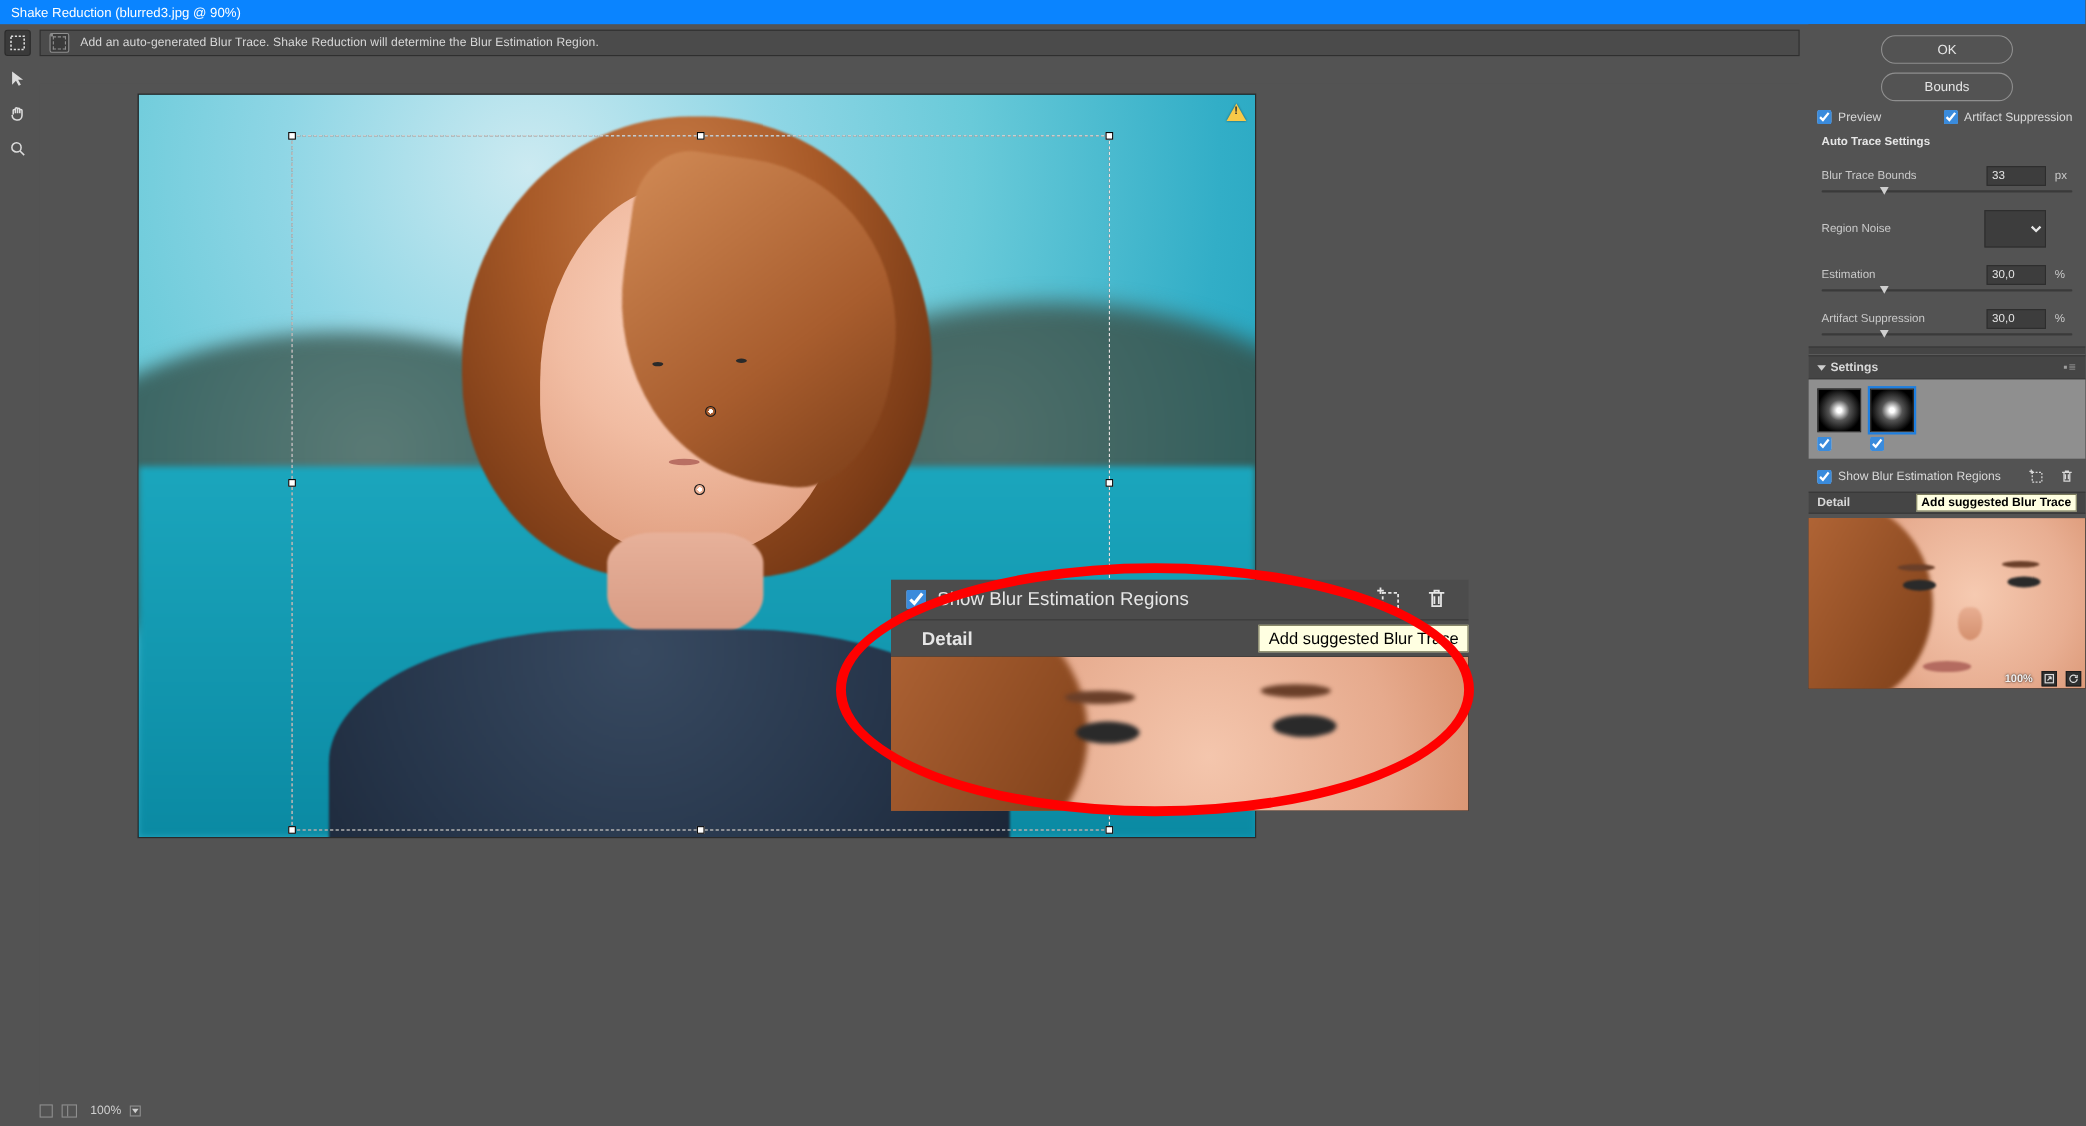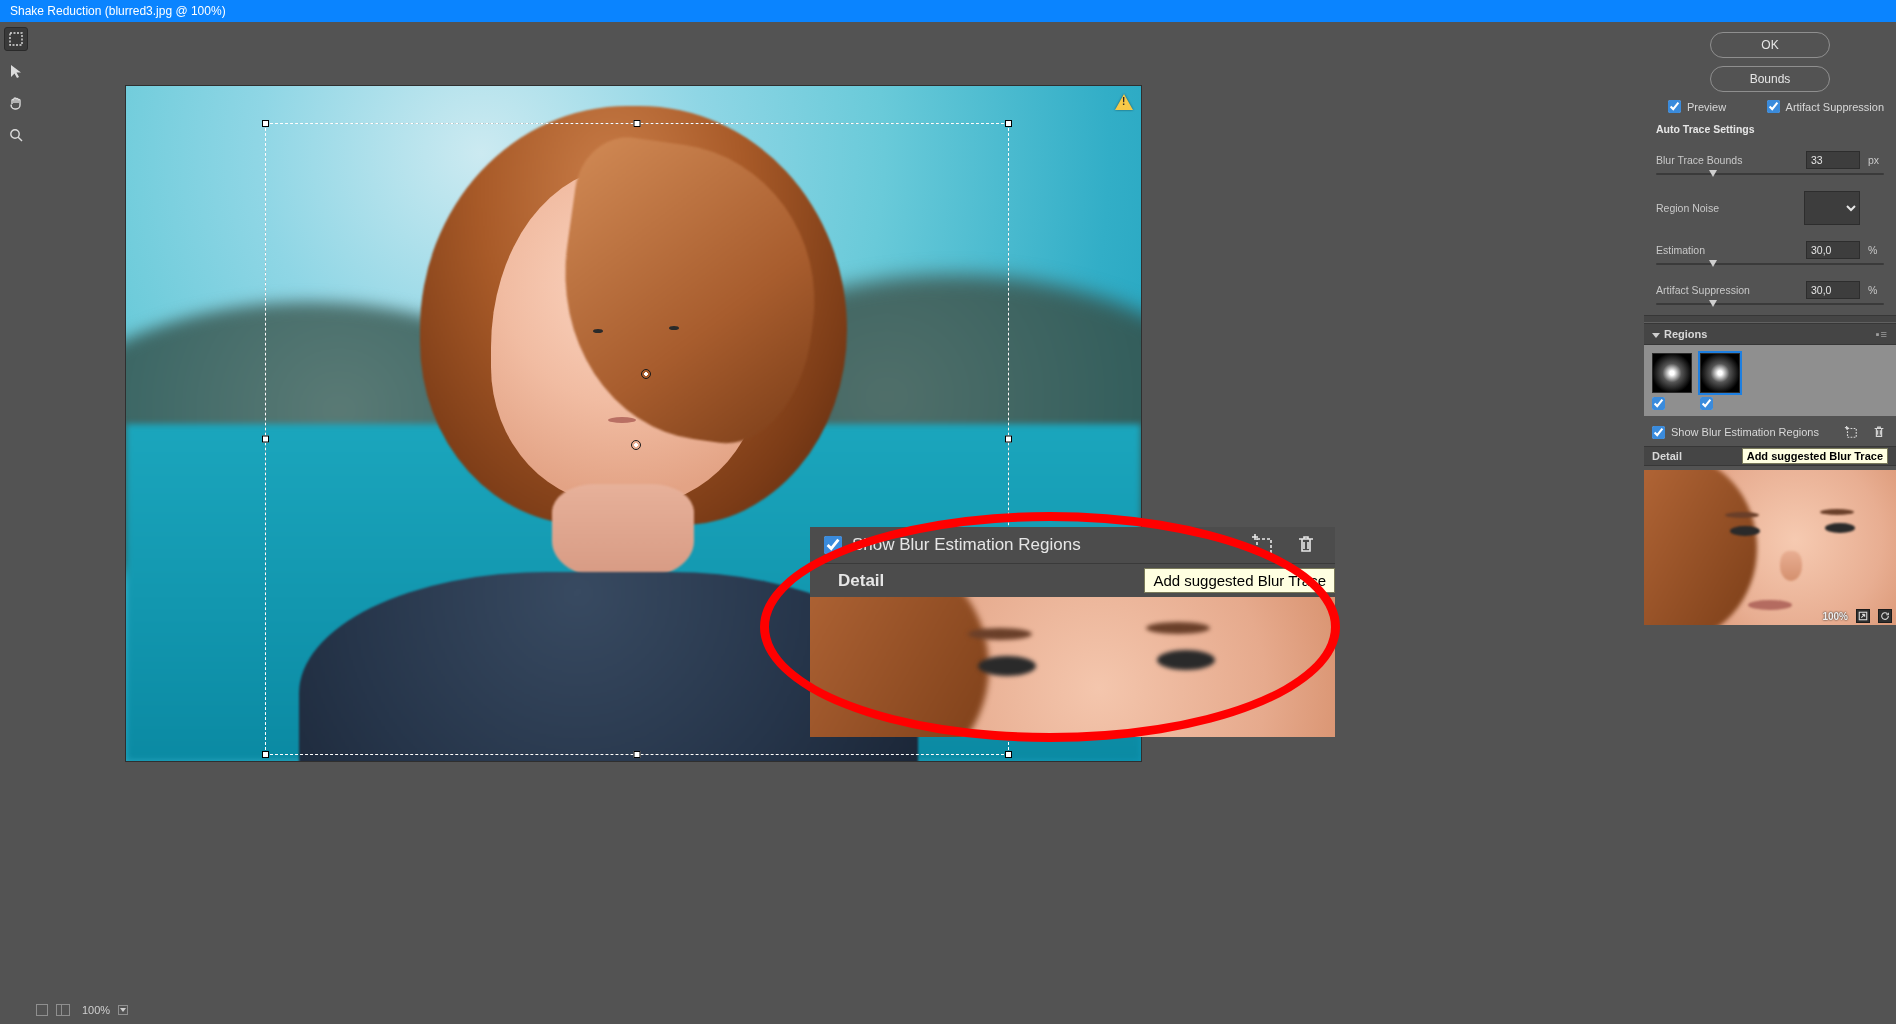--- a/index.html
+++ b/index.html
@@ -55,21 +55,21 @@
   .status .sq{ width:12px; height:12px; border:1px solid #8f8f8f; }
   .status .row{ width:14px; height:12px; border:1px solid #8f8f8f; position:relative; }
   .status .row:before{content:"";position:absolute;left:4px;top:0;bottom:0;border-left:1px solid #8f8f8f;}
   .status .zoom{ font-size:11px; margin-left:4px; }
   .status .dd{ width:10px; height:10px; border:1px solid #8f8f8f; display:flex; align-items:center; justify-content:center; }
   .status .dd:after{content:"";border-left:3px solid transparent;border-right:3px solid transparent;border-top:4px solid #cfcfcf;}
 
   
   .rpanel { position:absolute; top:0; right:0; bottom:0; width:252px; background:#535353; padding: 10px 8px 0 8px; overflow:hidden; }
   .btn { display:block; width: 120px; height:26px; margin: 0 auto 8px auto; border-radius: 13px; border:1px solid #8f8f8f; background: transparent; color:#e6e6e6; font-size:12px; cursor:pointer; }
-  .chkrow { display:flex; justify-content:space-between; margin: 6px 4px 10px 16px; }
+  .chkrow { display:flex; justify-content:space-between; margin: 6px 4px 10px 0; }
   .chk { display:flex; align-items:center; gap:6px; font-size:11px; }
   .chk input { accent-color:#3a8bdc; width:13px; height:13px; }
 
   .section-title { font-size:10.5px; font-weight:600; color:#e6e6e6; margin: 2px 4px 6px 4px; }
   .param { display:flex; align-items:center; justify-content:space-between; margin: 16px 4px 10px 4px; gap:8px; }
   .param label { font-size:10.5px; color:#c9c9c9; flex:1; }
   .numbox { width:54px; height:18px; background:#3d3d3d; border:1px solid #2d2d2d; color:#e6e6e6; font-size:10.5px; padding:0 4px; text-align:left; }
   .unit { width:16px; font-size:10.5px; color:#c9c9c9; text-align:left; }
   .sel { width:56px; height:18px; background:#3d3d3d; border:1px solid #2d2d2d; color:#e6e6e6; font-size:10.5px; padding:16px 2px; }
   .slider { height:2px; background:#3a3a3a; margin:-6px 4px 10px 4px; position:relative; border-radius:1px; }
@@ -124,21 +124,21 @@
   .callout .imgstrip .hair3{position:absolute;left:-8%;top:-40%;width:42%;height:180%;background:linear-gradient(120deg,#b86a3a,#7a3d17);border-radius:0 60% 60% 0/0 50% 50% 0;filter:blur(3px);}
   .callout .imgstrip .e{position:absolute;width:58px;height:20px;background:#2a2a2a;border-radius:50%;filter:blur(2px);}
   .callout .imgstrip .e.l{left:32%;top:42%}.callout .imgstrip .e.r{left:66%;top:38%}
   .callout .imgstrip .br{position:absolute;width:64px;height:12px;background:#6a3f29;border-radius:50%;filter:blur(2px);}
   .callout .imgstrip .br.l{left:30%;top:22%}.callout .imgstrip .br.r{left:64%;top:18%}
 </style>
 </head>
 <body>
 
 <div class="titlebar">
-  <span>Shake Reduction (blurred3.jpg @ 100%)</span>
+  <span>Shake Reduction (blurred3.jpg @ 90%)</span>
 </div>
 
 <div class="frame">
 
   <div class="tools">
     <div class="t active" title="Blur Estimation Tool">
       <svg viewBox="0 0 16 16">
           <rect x="2" y="2" width="12" height="12" stroke-dasharray="2 1.5"></rect>
         </svg>
     </div>
@@ -153,20 +153,24 @@
         </svg>
     </div>
     <div class="t">
       <svg viewBox="0 0 16 16">
           <circle cx="7" cy="7" r="4.2"></circle>
           <line x1="10.2" y1="10.2" x2="14" y2="14"></line>
         </svg>
     </div>
   </div>
 
+  <div class="topbar">
+    <div class="topbar-icon"></div>
+    <span>Add an auto-generated Blur Trace. Shake Reduction will determine the Blur Estimation Region.</span>
+  </div>
 
   <div class="canvas-wrap">
     <div class="canvas">
       <div class="sky"></div>
       <div class="hill-l"></div>
         <div class="hill-r"></div>
       <div class="water"></div>
       <div class="hair"></div>
       <div class="face"></div>
       <div class="hair-front"></div>
@@ -244,21 +248,21 @@
       <label>Artifact Suppression</label>
       <input class="numbox" value="30,0" style="">
       <span class="unit">%</span>
     </div>
     <div class="slider">
         <div class="thumb" style="left:25%"></div>
       </div>
 
     <div class="divider"></div>
     <div class="adv-head">
-      <span><span class="tri"></span><span>Regions</span></span>
+      <span><span class="tri"></span><span>Settings</span></span>
       <span class="dots">▪≡</span>
     </div>
 
     <div class="thumbs">
       <div class="t1"><div class="thumb-img"></div><input type="checkbox" checked="" style=""></div>
       <div class="t2"><div class="thumb-img"></div><input type="checkbox" checked="" style=""></div>
     </div>
 
     <div class="regrow">
       <label class="left chk">

